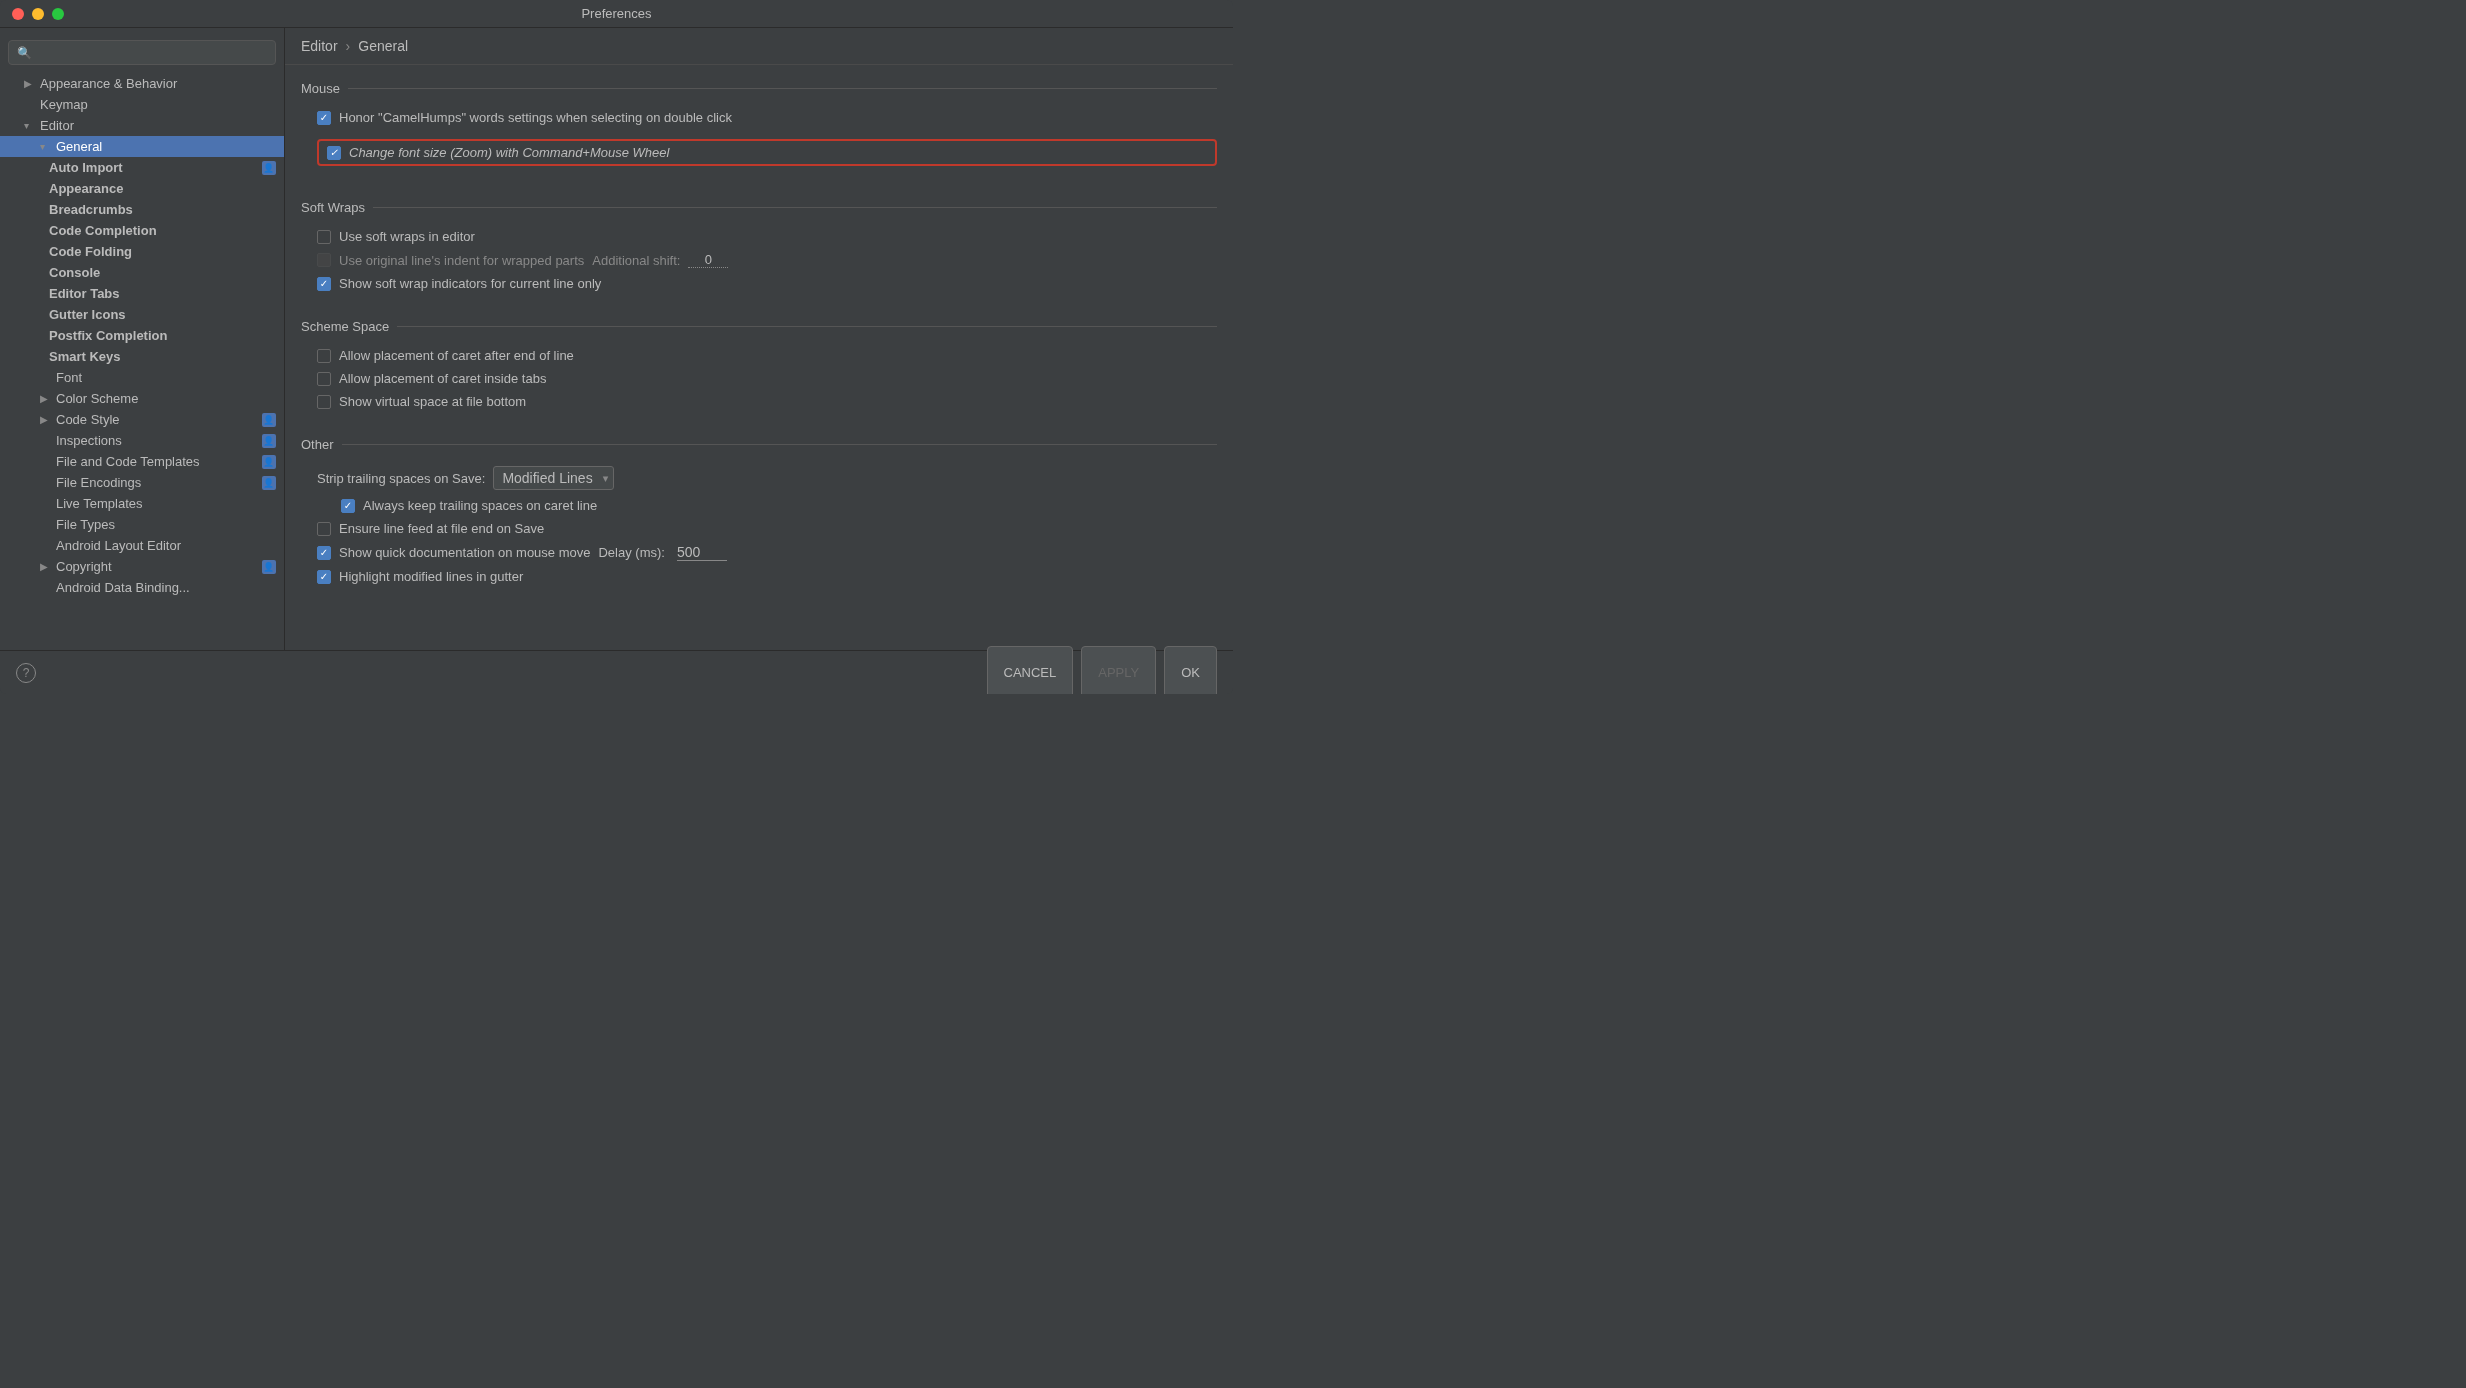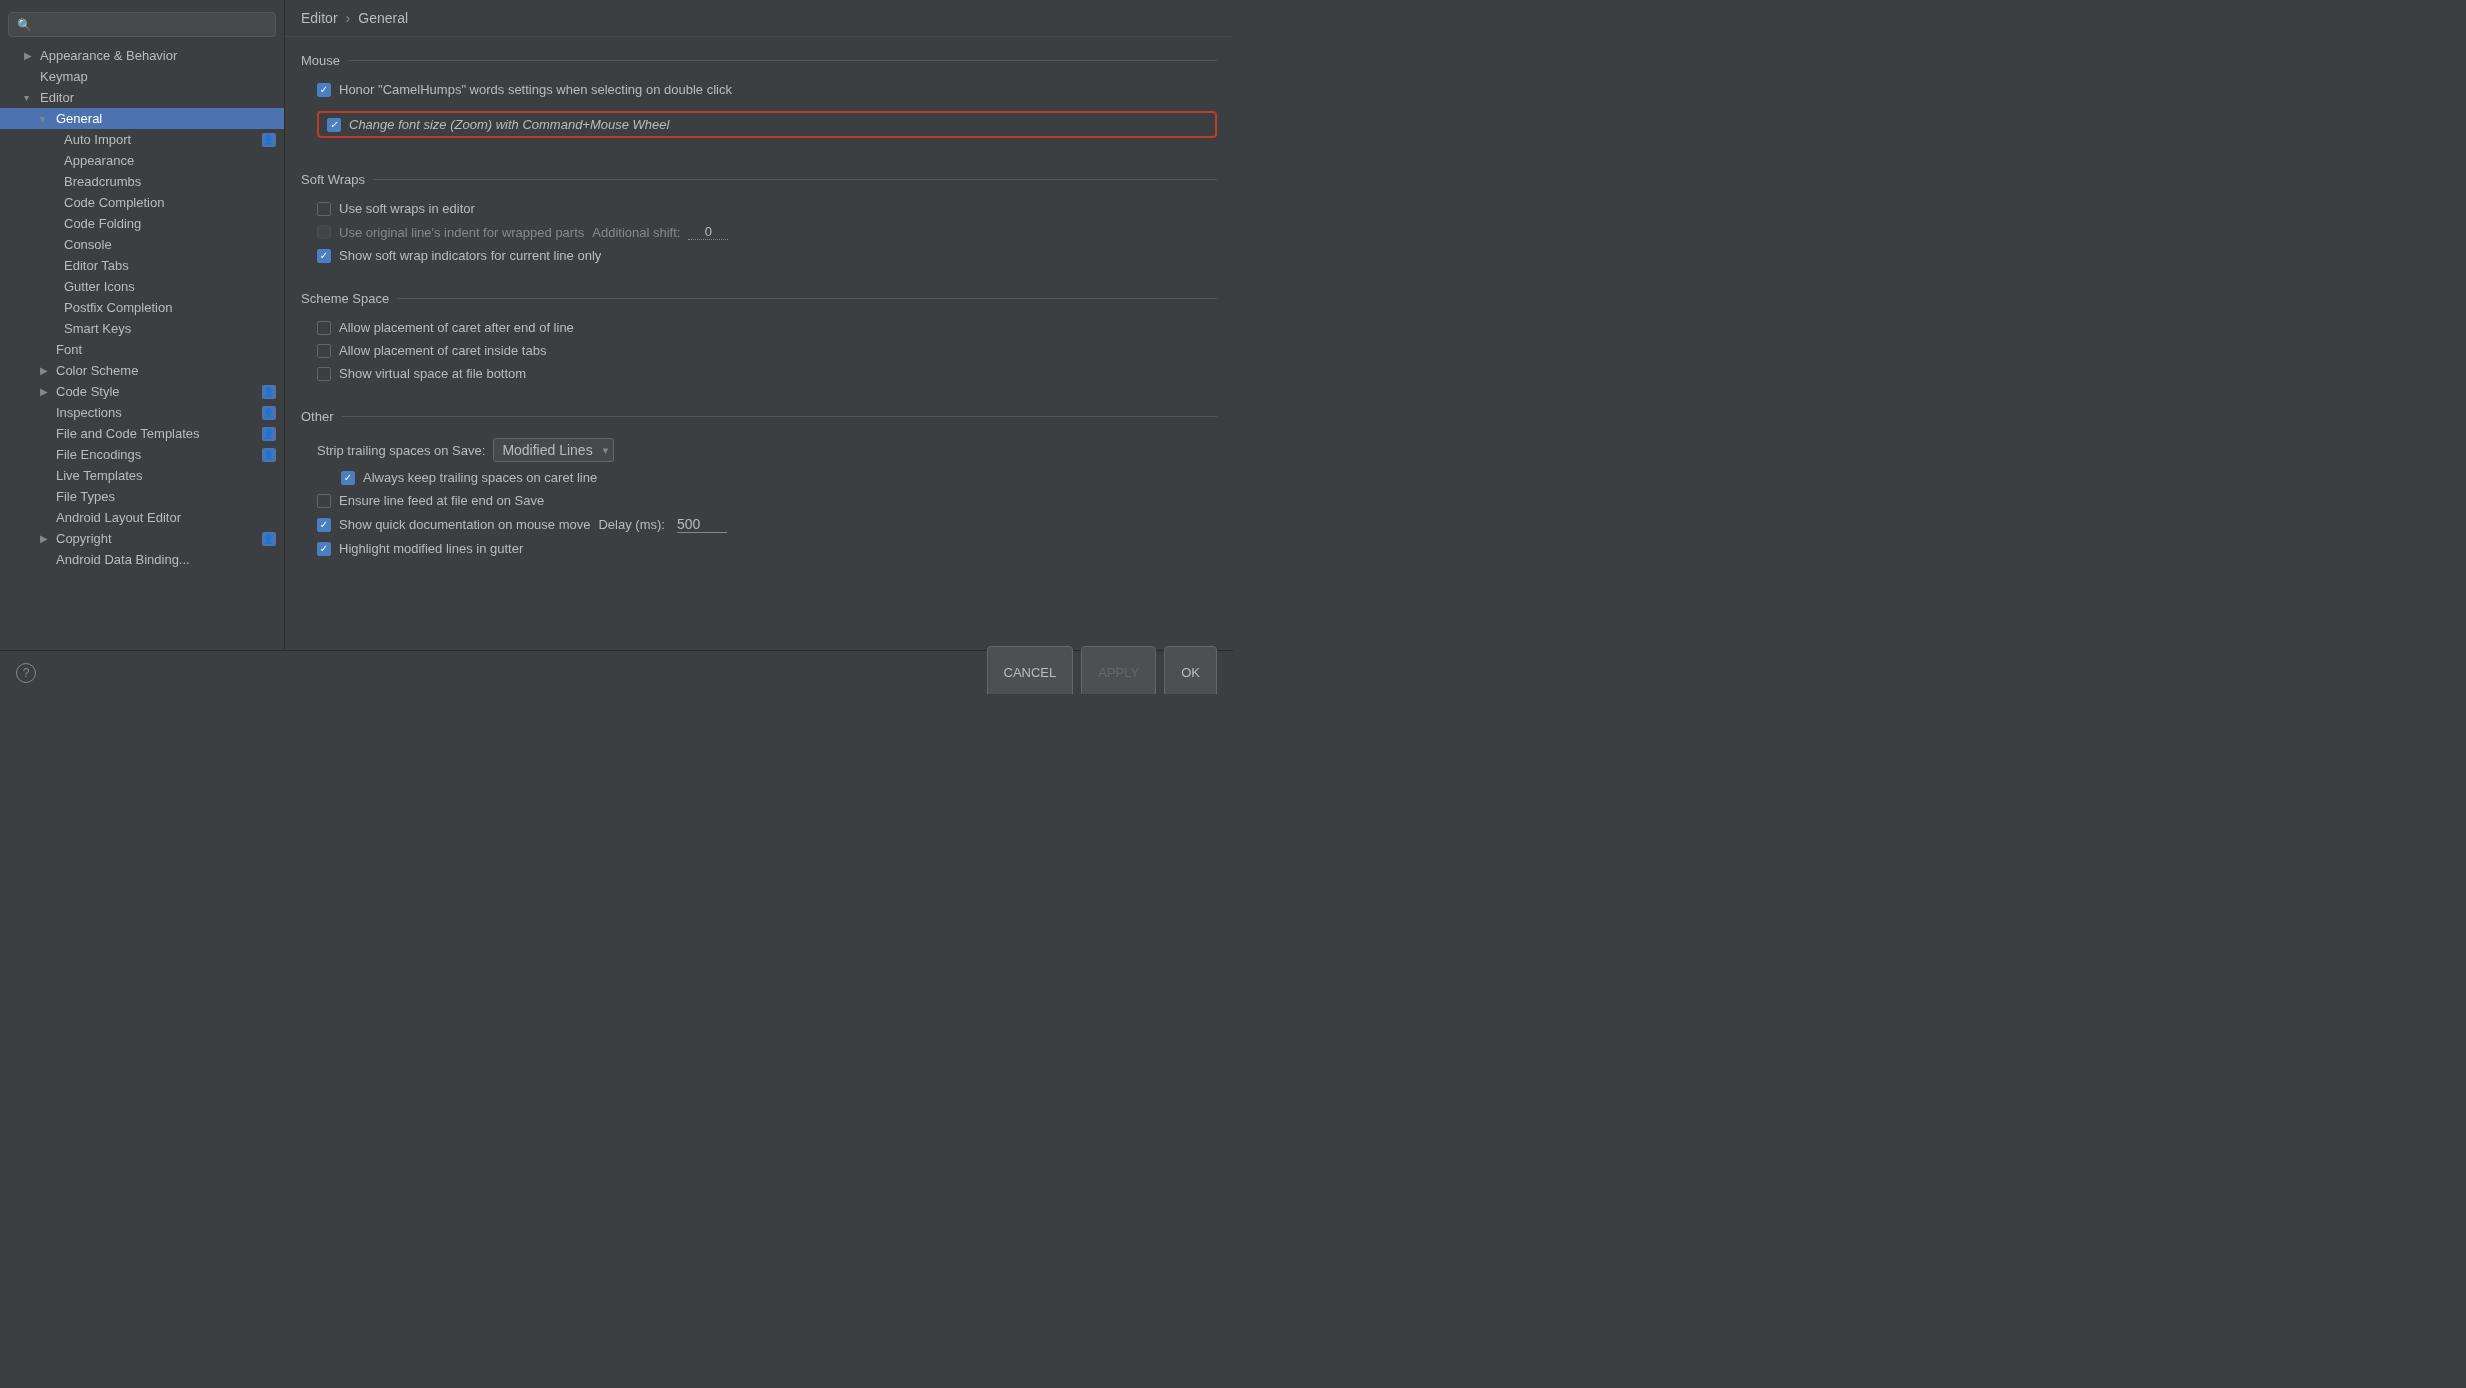--- a/index.html
+++ b/index.html
@@ -92,21 +92,21 @@
       display: flex;
       align-items: center;
       gap: 4px;
       color: #bbbbbb;
       font-size: 13px;
       white-space: nowrap;
     }
     .sidebar-item.active { background: #4c73b0; color: #ffffff; }
     .indent-1 { padding-left: 24px; }
     .indent-2 { padding-left: 40px; }
-    .indent-3 { padding-left: 48px; }
+    .indent-3 { padding-left: 33px; font-weight: bold; }
     .chevron {
       font-size: 10px;
       color: #888;
       width: 12px;
       display: inline-block;
     }
     .badge-icon {
       width: 14px;
       height: 14px;
       background: #4c73b0;
@@ -300,20 +300,28 @@
     .footer-btn.disabled { color: #666; cursor: default; }
     .sub-indent {
       padding-left: 40px;
     }
   </style>
 </head>
 <body>
 
 <div class="window">
 
+  <div class="title-bar">
+    <div class="traffic-lights">
+      <div class="traffic-light tl-close"></div>
+      <div class="traffic-light tl-minimize"></div>
+      <div class="traffic-light tl-maximize"></div>
+    </div>
+    <span class="title-bar-title">Preferences</span>
+  </div>
 
   <div class="main-content">
 
     <div class="sidebar">
       <div class="search-box">
         <span class="search-icon">🔍</span>
         <input class="search-input" type="text" style="">
       </div>
 
       <div class="sidebar-item indent-1">

